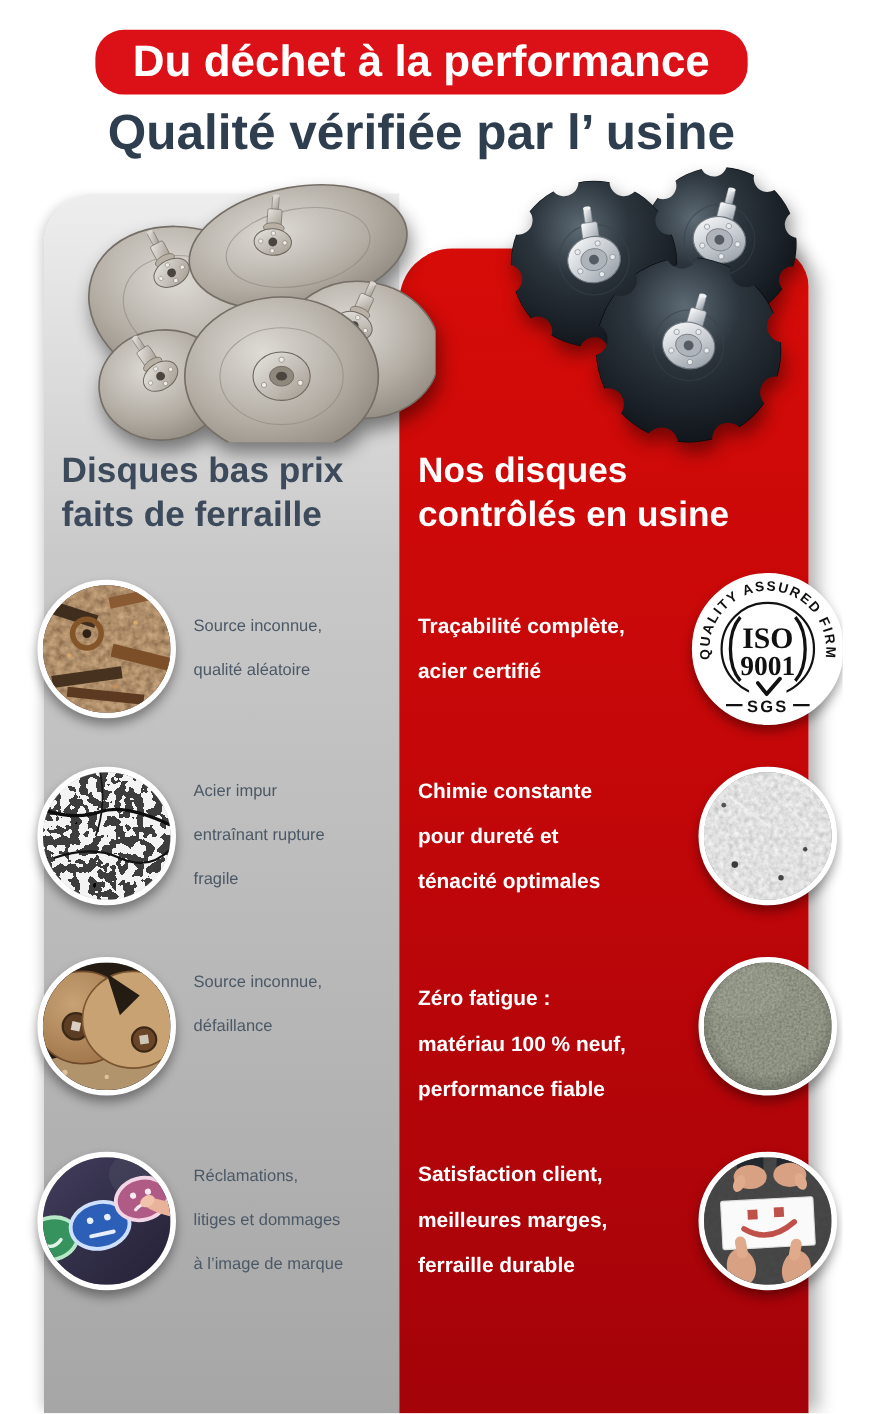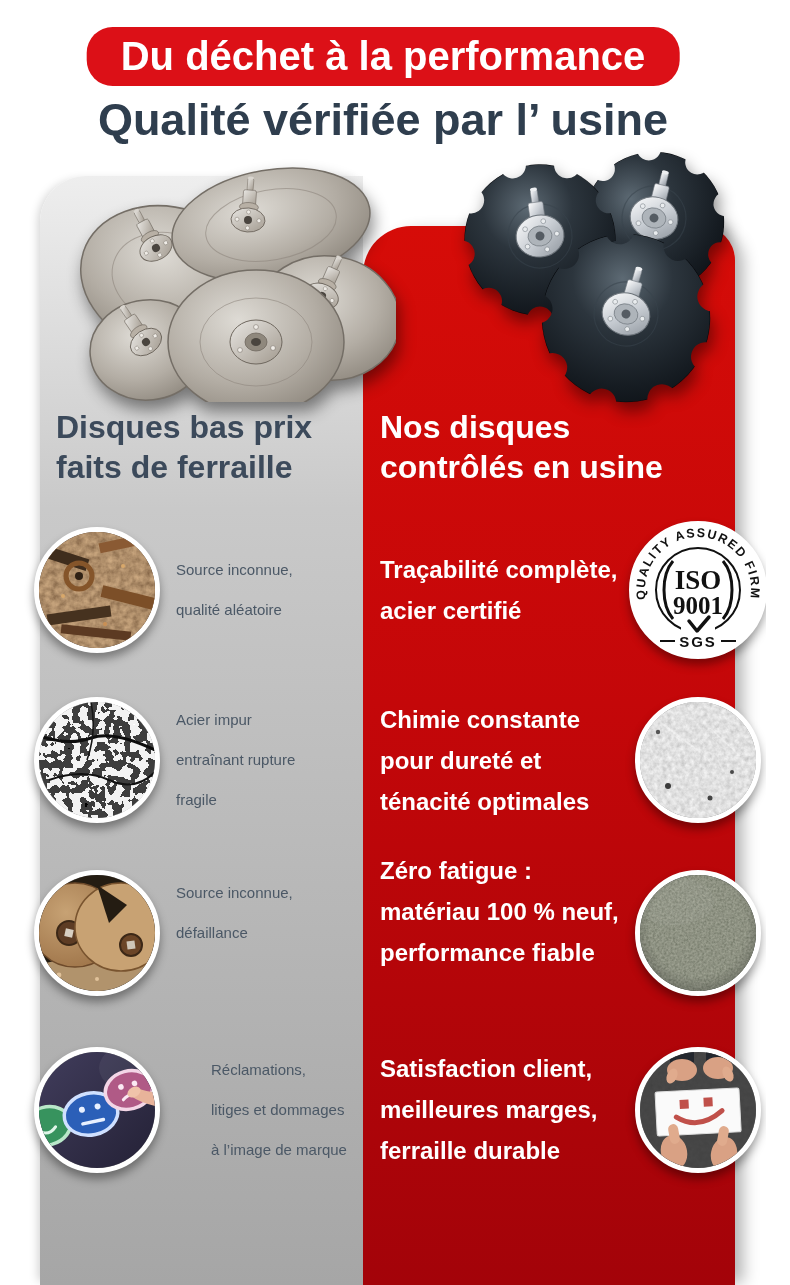--- a/index.html
+++ b/index.html
@@ -33,23 +33,23 @@
   .circ{position:absolute;width:116px;height:116px;border:5px solid #fff;border-radius:50%;
         overflow:hidden;box-shadow:0 6px 10px rgba(0,0,0,.38);background:#888;}
   .circ svg{display:block;}
   .cl{left:34px;}  .cr{left:635px;}
   .r1{top:527px;} .r2{top:697px;} .r3{top:870px;} .r4{top:1047px;}
   .badge{position:absolute;left:629px;top:521px;width:130px;height:130px;border:4px solid #fff;
          border-radius:50%;overflow:hidden;background:#fff;box-shadow:0 6px 10px rgba(0,0,0,.38);}
   
   .txt{position:absolute;white-space:nowrap;}
   .txt.l{left:176px;font-size:15px;color:#4b5866;line-height:40px;}
-  .txt.r{left:380px;font-size:24px;color:#ffffff;font-weight:bold;line-height:41px;}
-  .tl1{top:550px;} .tl2{top:700px;} .tl3{top:873px;} .tl4{top:1050px;margin-left:35px;}
-  .tr1{top:549px;} .tr2{top:699px;} .tr3{top:850px;} .tr4{top:1048px;}
+  .txt.r{left:380px;font-size:19px;color:#ffffff;font-weight:bold;line-height:41px;}
+  .tl1{top:550px;} .tl2{top:700px;} .tl3{top:873px;} .tl4{top:1050px;}
+  .tr1{top:549px;} .tr2{top:699px;} .tr3{top:888px;} .tr4{top:1048px;}
 </style>
 </head>
 <body>
 
 <svg width="0" height="0" style="position:absolute" aria-hidden="true">
   <defs>
     <radialGradient id="gBlackDisc" cx="38%" cy="30%" r="85%">
       <stop offset="0%" stop-color="#5d6a74"></stop>
         <stop offset="35%" stop-color="#2c353d"></stop>
       <stop offset="75%" stop-color="#161c22"></stop>

